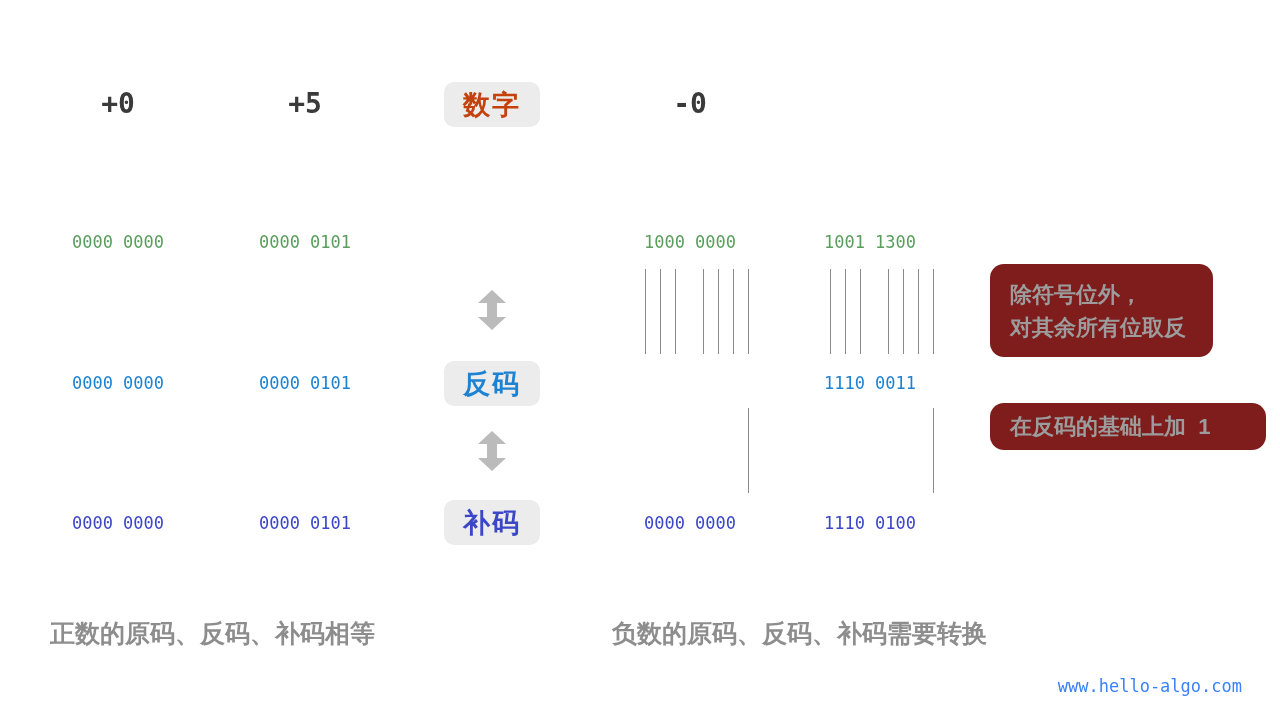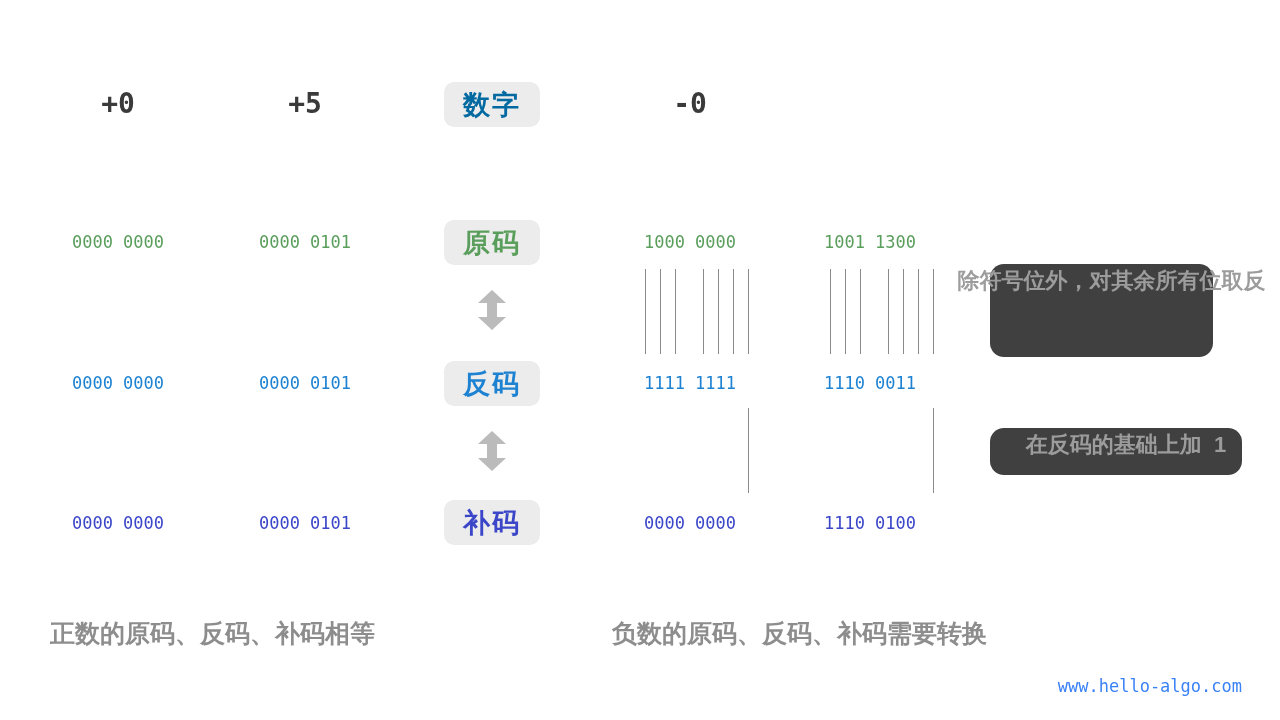--- a/index.html
+++ b/index.html
@@ -13,46 +13,46 @@
     text-align:center;font-family:"DejaVu Sans Mono",monospace;
     font-size:28px;font-weight:bold;color:#3a3a3a;
   }
   
   .chip{
     position:absolute;left:444px;width:96px;height:45px;
     background:#ececec;border-radius:10px;
     display:flex;align-items:center;justify-content:center;
     font-size:27px;font-weight:bold;letter-spacing:2px;
   }
-  .chip-title{color:#0369a1;}
+  .chip-title{color:#c2410c;}
   
   .bin{
     position:absolute;width:180px;line-height:34px;text-align:center;
     font-family:"DejaVu Sans Mono",monospace;font-size:17px;font-weight:500;
   }
   .green{color:#5a9e5c;}
   .blue{color:#1e82d2;}
   .indigo{color:#3b46c8;}
   .c0{left:28px;}  .c1{left:215px;}  .c2{left:600px;}  .c3{left:780px;}
   .r1{top:225px;}  .r2{top:366px;}   .r3{top:506px;}
   .chip-r1{top:220px;} .chip-r2{top:361px;} .chip-r3{top:500px;text-align:center;} .chip-r0{top:82px;}
   
   .arrow{position:absolute;left:478px;width:28px;height:40px;}
   
   .tick{position:absolute;width:1px;background:#8b8b8b;}
   
   .note{
-    position:absolute;background:#404040;border-radius:14px;
-    display:flex;flex-direction:row;justify-content:center;
+    position:absolute;background:#7f1d1d;border-radius:14px;
+    display:flex;flex-direction:column;justify-content:center;
     padding:0 0 0 20px;box-sizing:border-box;
     color:#9c9c9c;font-size:22px;font-weight:bold;line-height:33px;
     white-space:pre;
   }
   .note1{left:990px;top:264px;width:223px;height:93px;}
-  .note2{left:990px;top:428px;width:252px;height:47px;}
+  .note2{left:990px;top:403px;width:276px;height:47px;}
   
   .caption{
     position:absolute;top:617px;font-size:25px;font-weight:bold;color:#8d8d8d;
   }
   .cap-pos{left:50px;}
   .cap-neg{left:612px;}
   
   .watermark{
     position:absolute;right:38px;top:676px;
     font-family:"DejaVu Sans Mono",monospace;font-size:17px;color:#3b82f6;
@@ -65,36 +65,32 @@
 
   <div class="hnum" style="left:28px">+0</div>
   <div class="hnum" style="left:215px">+5</div>
   <div class="chip chip-title chip-r0">
     <span>数字</span>
   </div>
   <div class="hnum" style="left:600px">-0</div>
 
   <div class="bin green r1 c0">0000 0000</div>
   <div class="bin green r1 c1">0000 0101</div>
-  <div class="chip green chip-r1">
-    <span>原码</span>
-  </div>
   <div class="bin green r1 c2">1000 0000</div>
   <div class="bin green r1 c3">1001 1300</div>
 
   <svg class="arrow" style="top:290px" viewBox="0 0 28 40">
     <polygon points="14,0 28,13 19,13 19,27 28,27 14,40 0,27 9,27 9,13 0,13" fill="#bbbbbb"></polygon>
   </svg>
 
   <div class="bin blue r2 c0">0000 0000</div>
   <div class="bin blue r2 c1">0000 0101</div>
   <div class="chip blue chip-r2">
     <span>反码</span>
   </div>
-  <div class="bin blue r2 c2">1111 1111</div>
   <div class="bin blue r2 c3">1110 0011</div>
 
   <svg class="arrow" style="top:431px" viewBox="0 0 28 40">
     <polygon points="14,0 28,13 19,13 19,27 28,27 14,40 0,27 9,27 9,13 0,13" fill="#bbbbbb"></polygon>
   </svg>
 
   <div class="bin indigo r3 c0">0000 0000</div>
   <div class="bin indigo r3 c1">0000 0101</div>
   <div class="chip indigo chip-r3">
     <span>补码</span>

